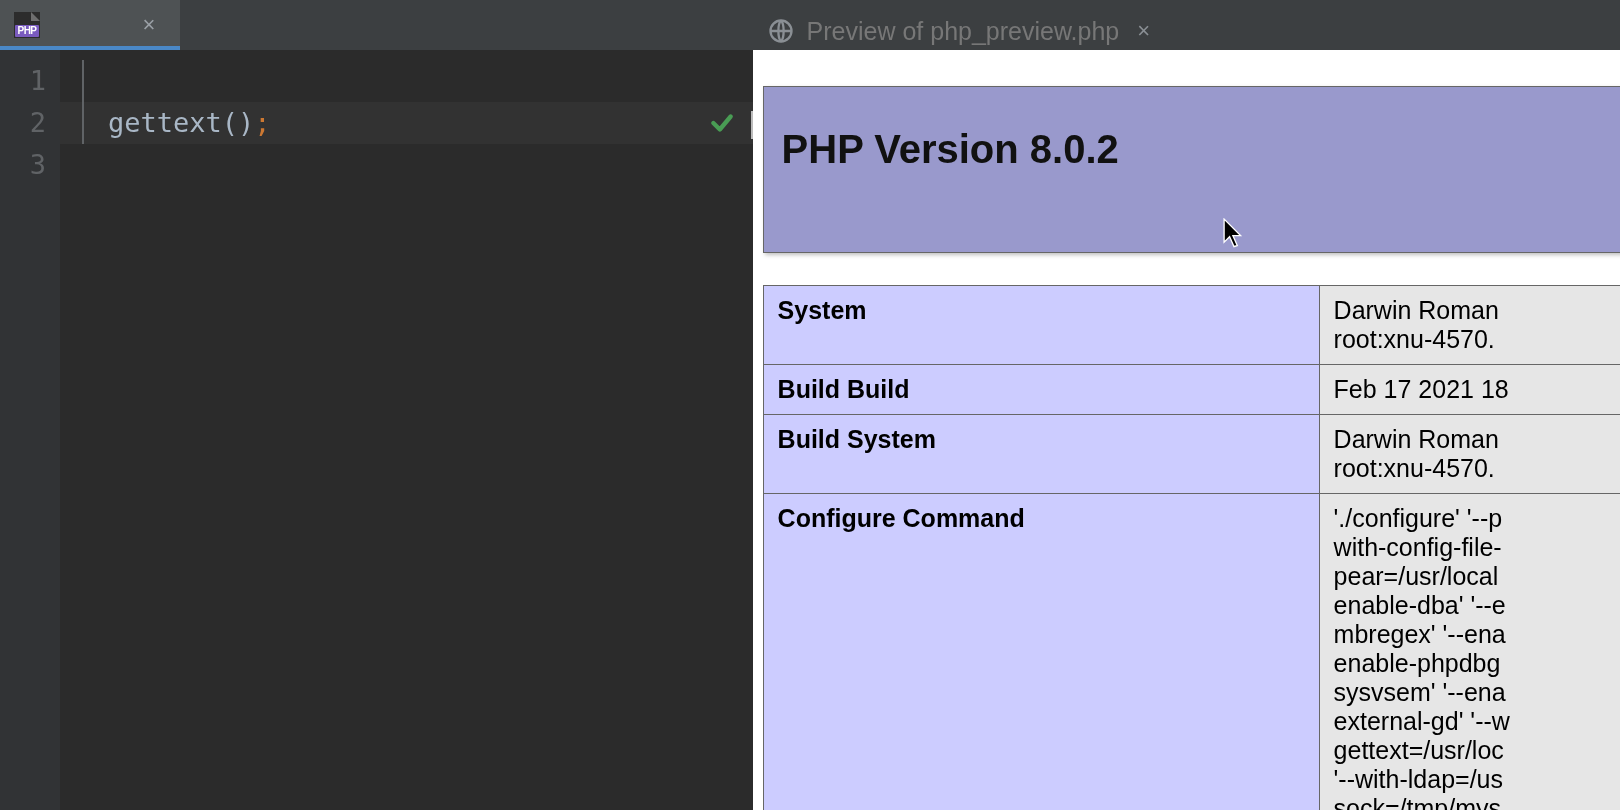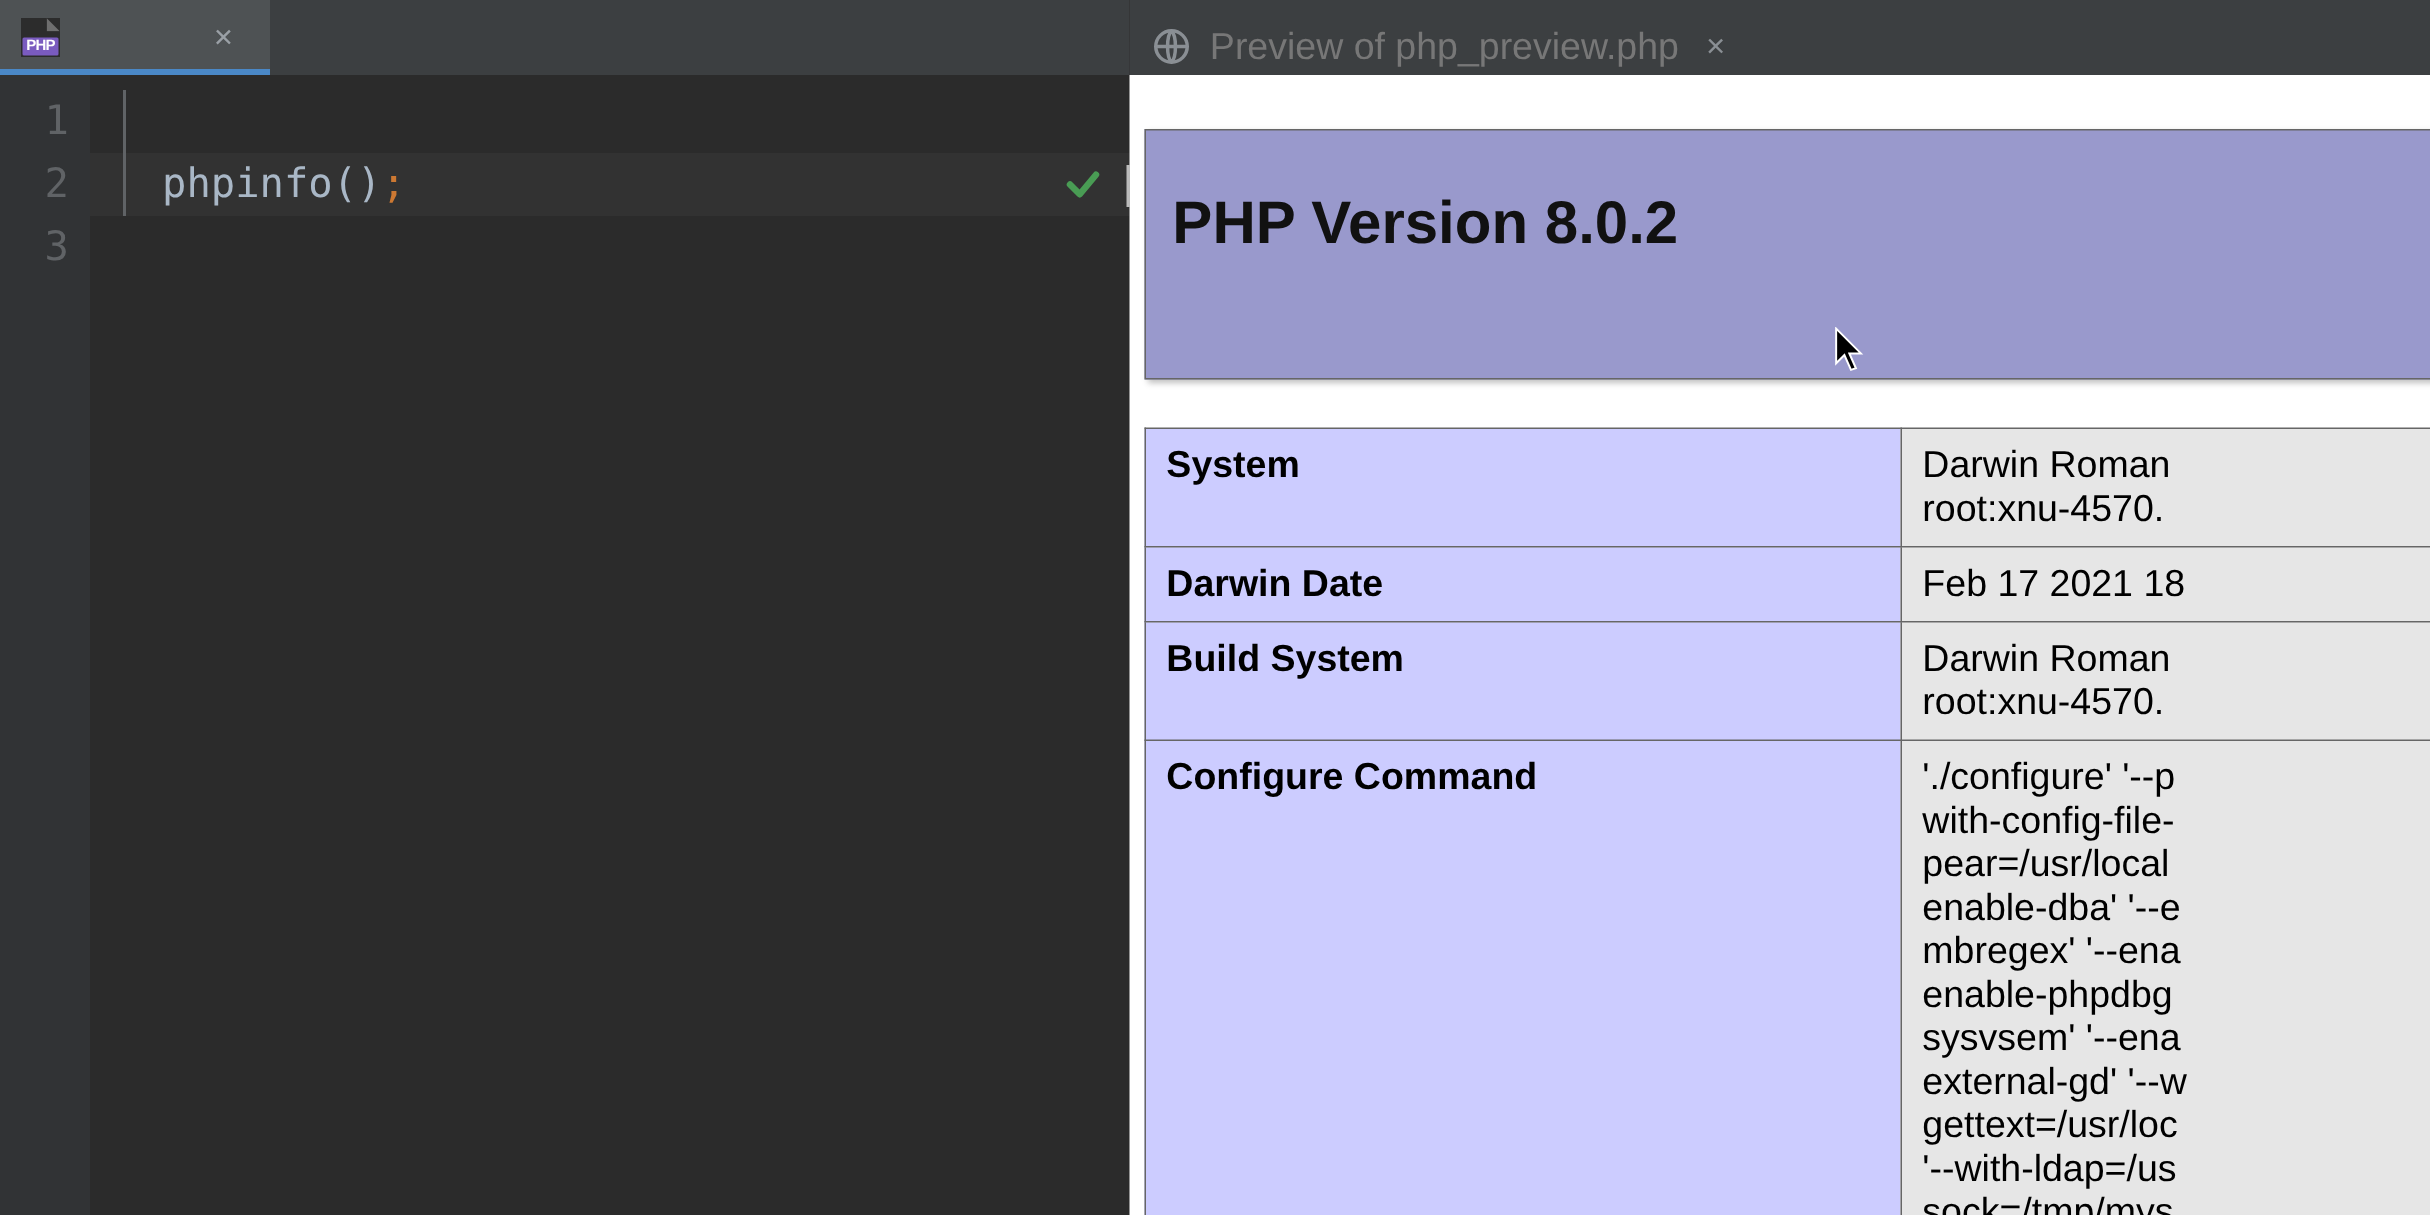--- a/index.html
+++ b/index.html
@@ -81,21 +81,21 @@
   .phpinfo-header h1 { font-size: 40px; font-weight: 700; color: #111; font-family: -apple-system, sans-serif; }
 
   .phpinfo-table {
     margin: 32px 0 0 10px; border-collapse: collapse; width: 2000px;
     font-family: -apple-system, sans-serif; font-size: 25px;
   }
   .phpinfo-table td {
     border: 1px solid #666; padding: 10px 14px; vertical-align: top;
   }
   .phpinfo-table td.k {
-    width: 504px; background: #ccccff; font-weight: 700; color: #000;
+    width: 556px; background: #ccccff; font-weight: 700; color: #000;
   }
   .phpinfo-table td.v {
     background: #e6e6e6; color: #000; white-space: pre-wrap;
   }
 
   .cursor-pointer {
     position: absolute; top: 168px; left: 470px; width: 22px; height: 28px;
     pointer-events: none;
   }
 </style>
@@ -115,21 +115,21 @@
   </div>
 
   <div class="editor-body">
     <div class="gutter">
       <div>1</div>
       <div>2</div>
       <div>3</div>
     </div>
     <div class="code">
       <div class="code-line"><span class="marker"></span><span></span></div>
-      <div class="code-line current"><span class="marker"></span><span class="t-func">phpinfo</span><span class="t-paren">()</span><span class="t-semi">;</span><span class="caret"></span></div>
+      <div class="code-line current"><span class="marker"></span><span class="t-func">gettext</span><span class="t-paren">()</span><span class="t-semi">;</span><span class="caret"></span></div>
     </div>
 
     <div class="check-icon" title="No problems">
       <svg viewBox="0 0 24 24">
           <path d="M4 12 L10 18 L20 6" fill="none" stroke="#499c54" stroke-width="4" stroke-linecap="round" stroke-linejoin="round"></path>
         </svg>
     </div>
   </div>
 </div>
 
@@ -155,21 +155,21 @@
     </div>
 
     <table class="phpinfo-table">
       <tbody>
         <tr>
           <td class="k">System</td>
           <td class="v">Darwin Roman
 root:xnu-4570.</td>
         </tr>
         <tr>
-          <td class="k">Darwin Date</td>
+          <td class="k">Build Build</td>
           <td class="v">Feb 17 2021 18</td>
         </tr>
         <tr>
           <td class="k">Build System</td>
           <td class="v">Darwin Roman
 root:xnu-4570.</td>
         </tr>
         <tr>
           <td class="k">Configure Command</td>
           <td class="v">'./configure' '--p

